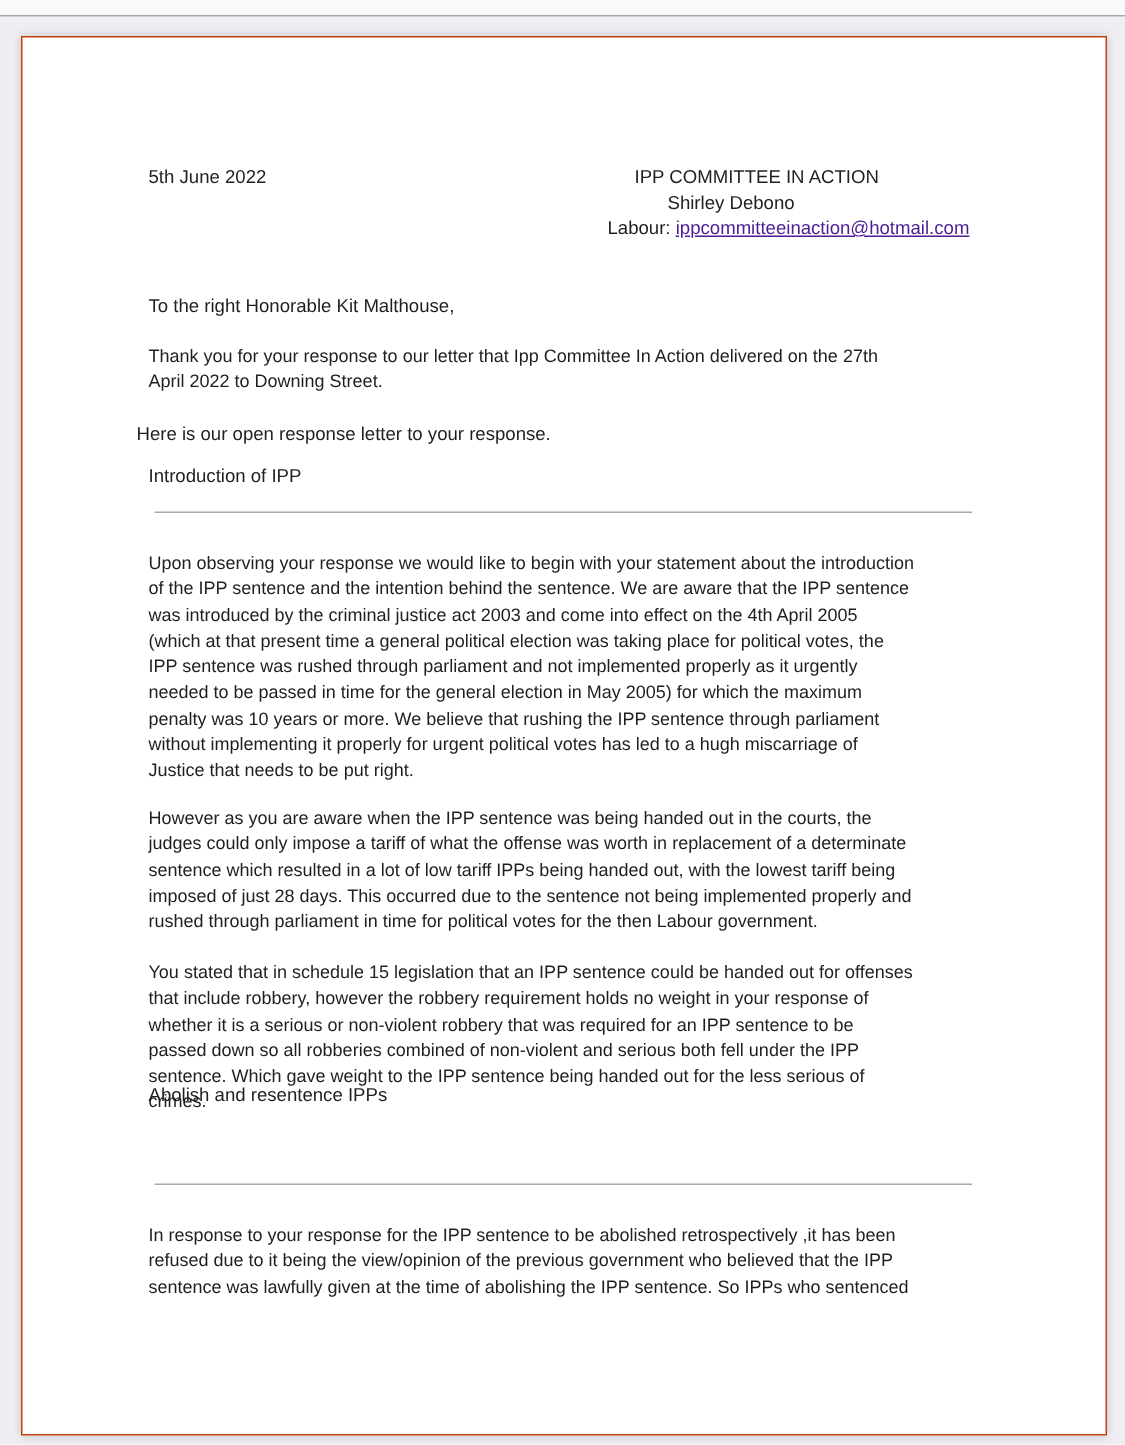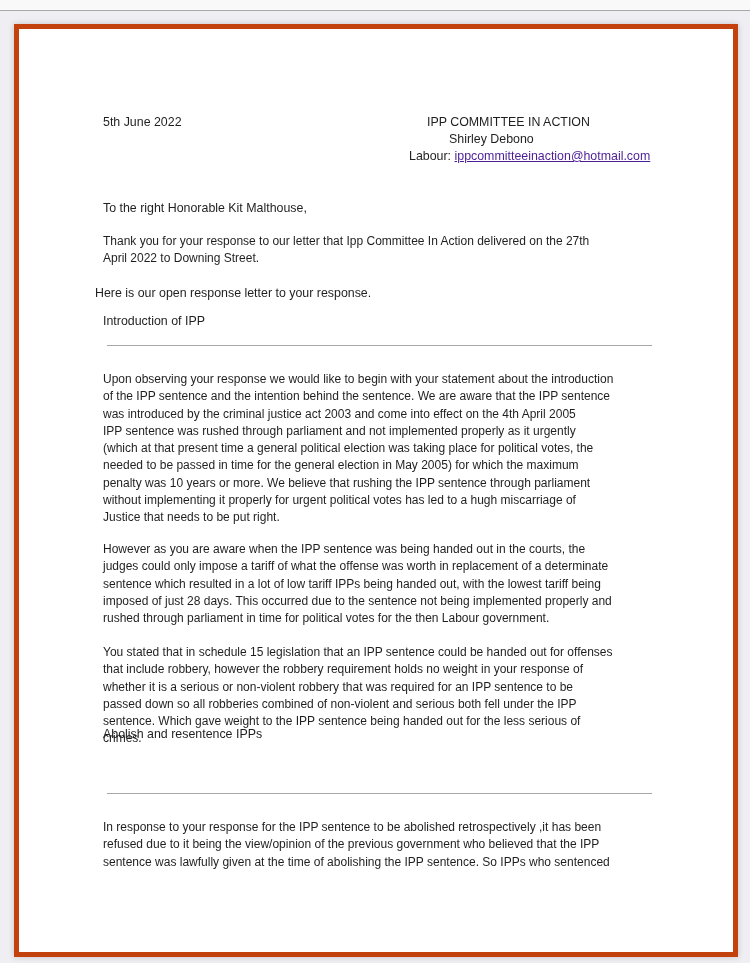--- a/index.html
+++ b/index.html
@@ -10,21 +10,21 @@
       position: relative;
     }
     .topbar {
       position: absolute; left: 0; top: 0; width: 750px; height: 10px;
       background: #f9f9f9; border-bottom: 1px solid #a9a9ab;
     }
     .page {
       position: absolute; left: 14px; top: 24px; width: 724px; height: 933px;
       background: #ffffff;
       box-shadow: 0 0 6px rgba(0,0,0,0.18);
-      border: 5px solid #c2410c;
+      border: 1px solid #c2410c;
       box-sizing: border-box;
       overflow: hidden;
     }
     .txt { position: absolute; font-size: 12.4px; color: #1f1f1f; white-space: nowrap; line-height: 17px; }
     .para { position: absolute; left: 84px; width: 570px; font-size: 12px; color: #1f1f1f; line-height: 17.3px; }
     .para .ln { display: block; white-space: nowrap; }
     .rule {
       position: absolute; left: 88px; width: 545px; height: 0;
       border-top: 1.5px solid #a8a8a8;
     }
@@ -55,22 +55,22 @@
 
   <div class="txt" style="left:76px; top:256px;">Here is our open response letter to your response.</div>
 
   <div class="txt" style="left:84px; top:284px;">Introduction of IPP</div>
   <div class="rule" style="top:316px;"></div>
 
   <div class="para" style="top:342px;">
     <span class="ln">Upon observing your response we would like to begin with your statement about the introduction</span>
     <span class="ln">of the IPP sentence and the intention behind the sentence. We are aware that the IPP sentence</span>
     <span class="ln">was introduced by the criminal justice act 2003 and come into effect on the 4th April 2005</span>
+    <span class="ln">(which at that present time a general political election was taking place for political votes, the</span>
     <span class="ln">IPP sentence was rushed through parliament and not implemented properly as it urgently</span>
-    <span class="ln">(which at that present time a general political election was taking place for political votes, the</span>
     <span class="ln">needed to be passed in time for the general election in May 2005) for which the maximum</span>
     <span class="ln">penalty was 10 years or more. We believe that rushing the IPP sentence through parliament</span>
     <span class="ln">without implementing it properly for urgent political votes has led to a hugh miscarriage of</span>
     <span class="ln">Justice that needs to be put right.</span>
   </div>
 
   <div class="para" style="top:512px;">
     <span class="ln">However as you are aware when the IPP sentence was being handed out in the courts, the</span>
     <span class="ln">judges could only impose a tariff of what the offense was worth in replacement of a determinate</span>
     <span class="ln">sentence which resulted in a lot of low tariff IPPs being handed out, with the lowest tariff being</span>

